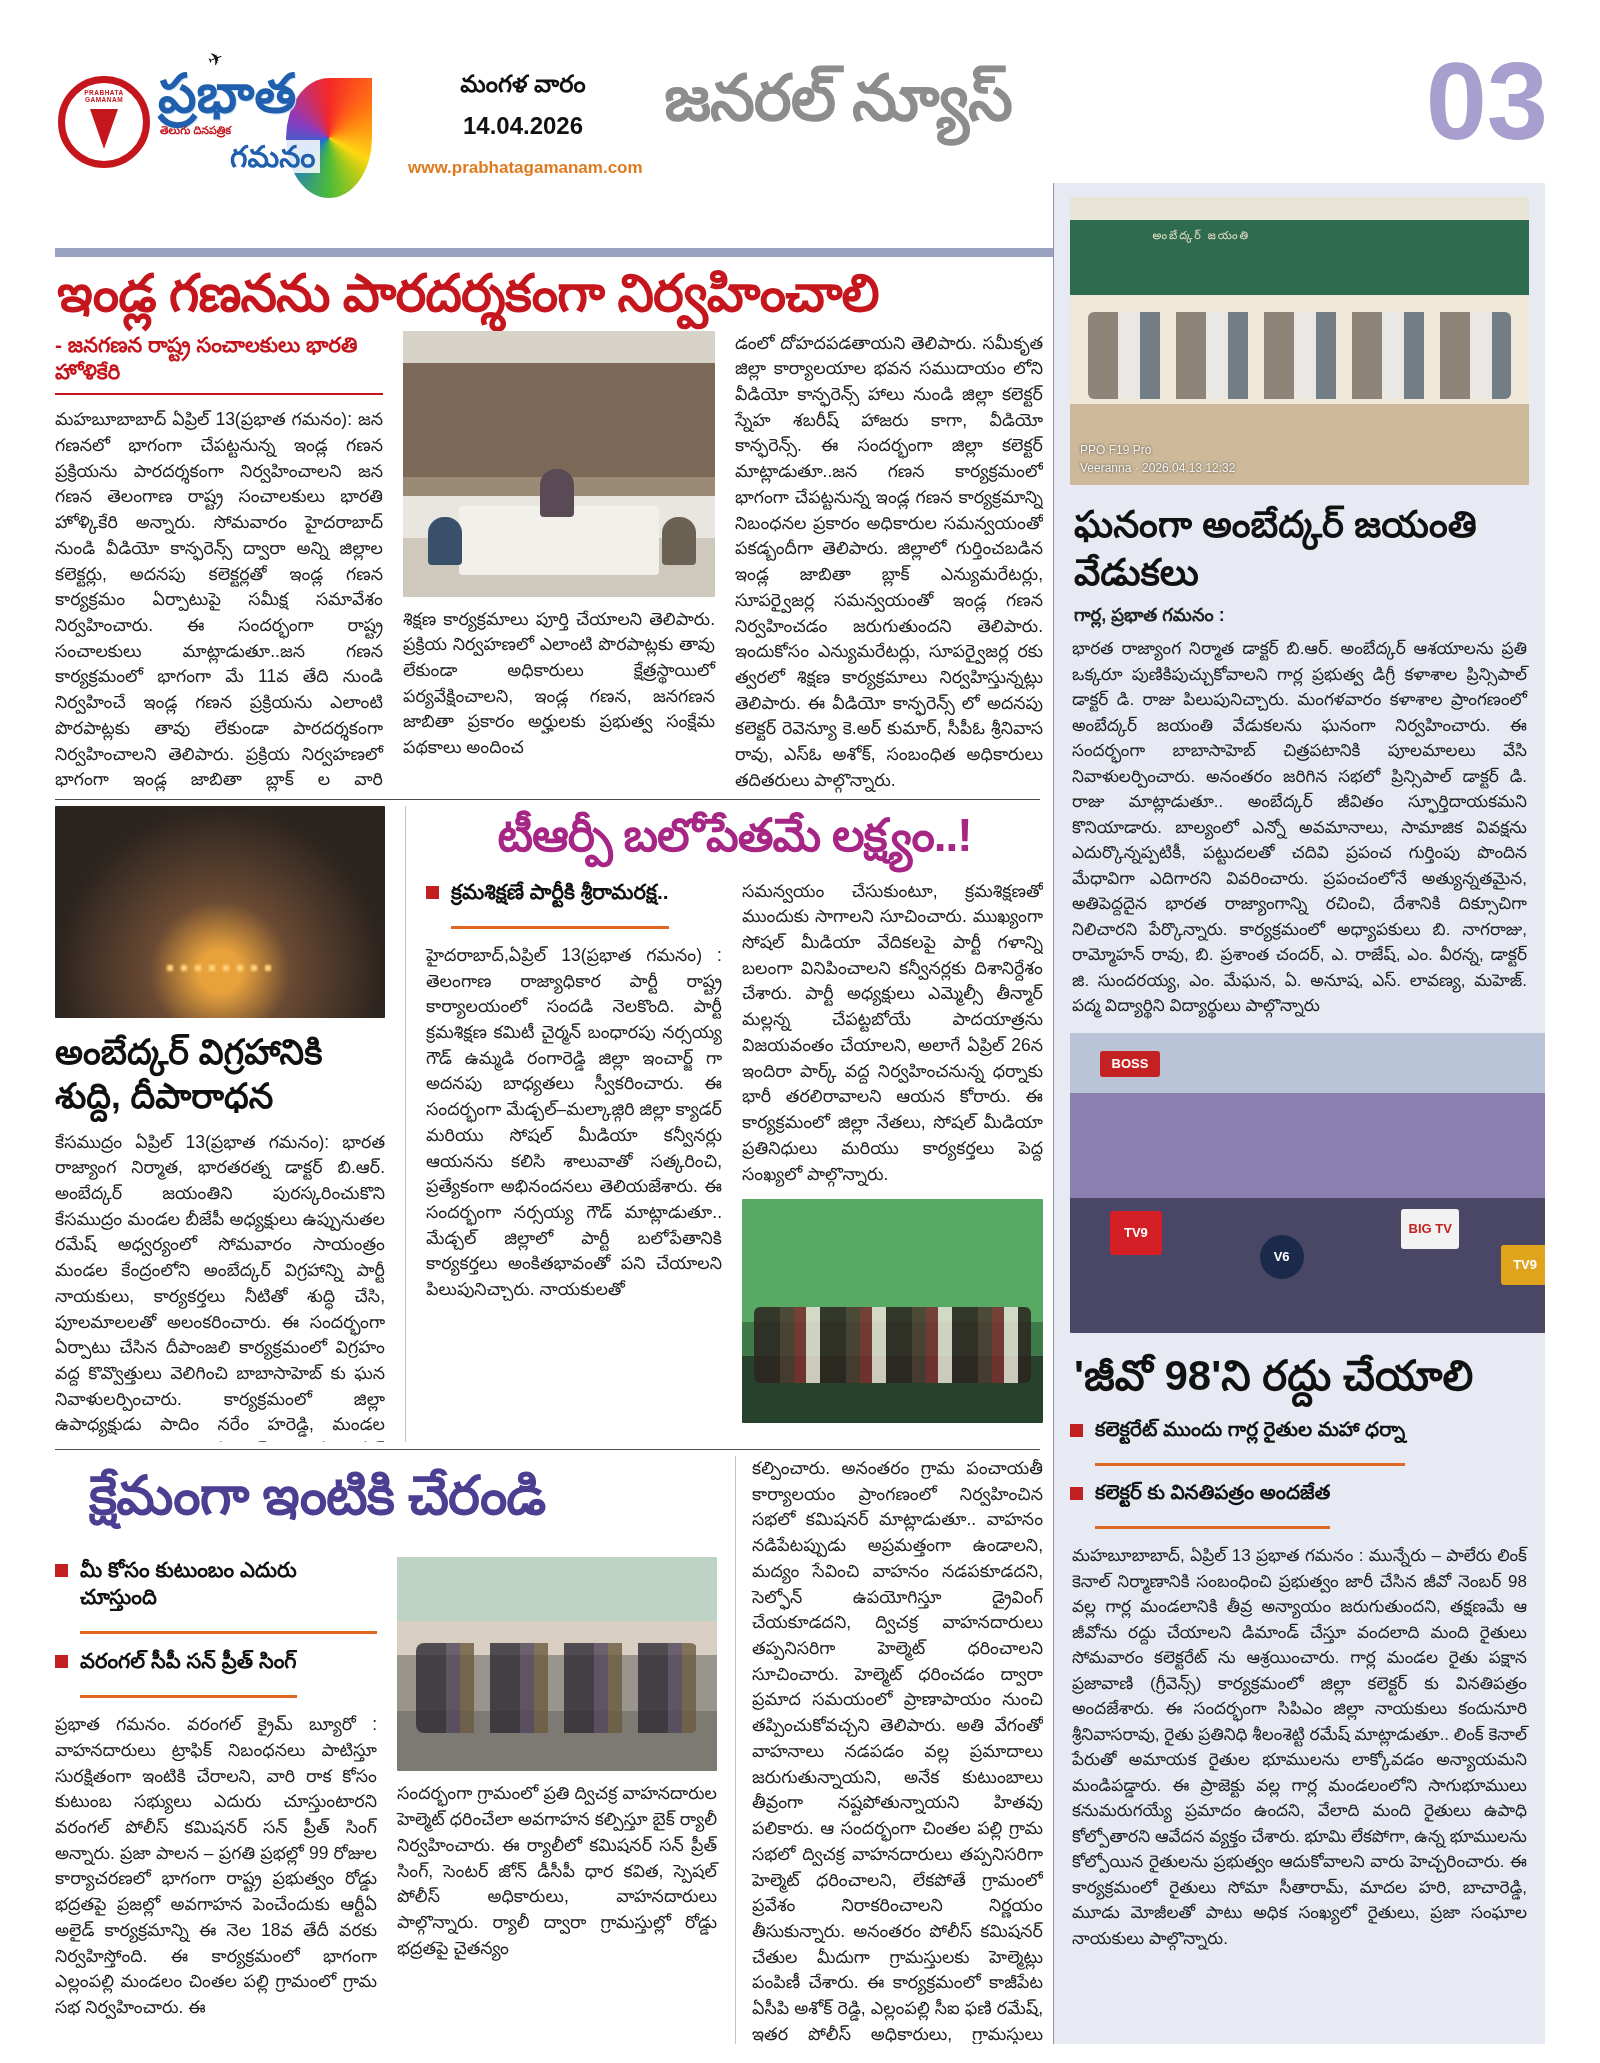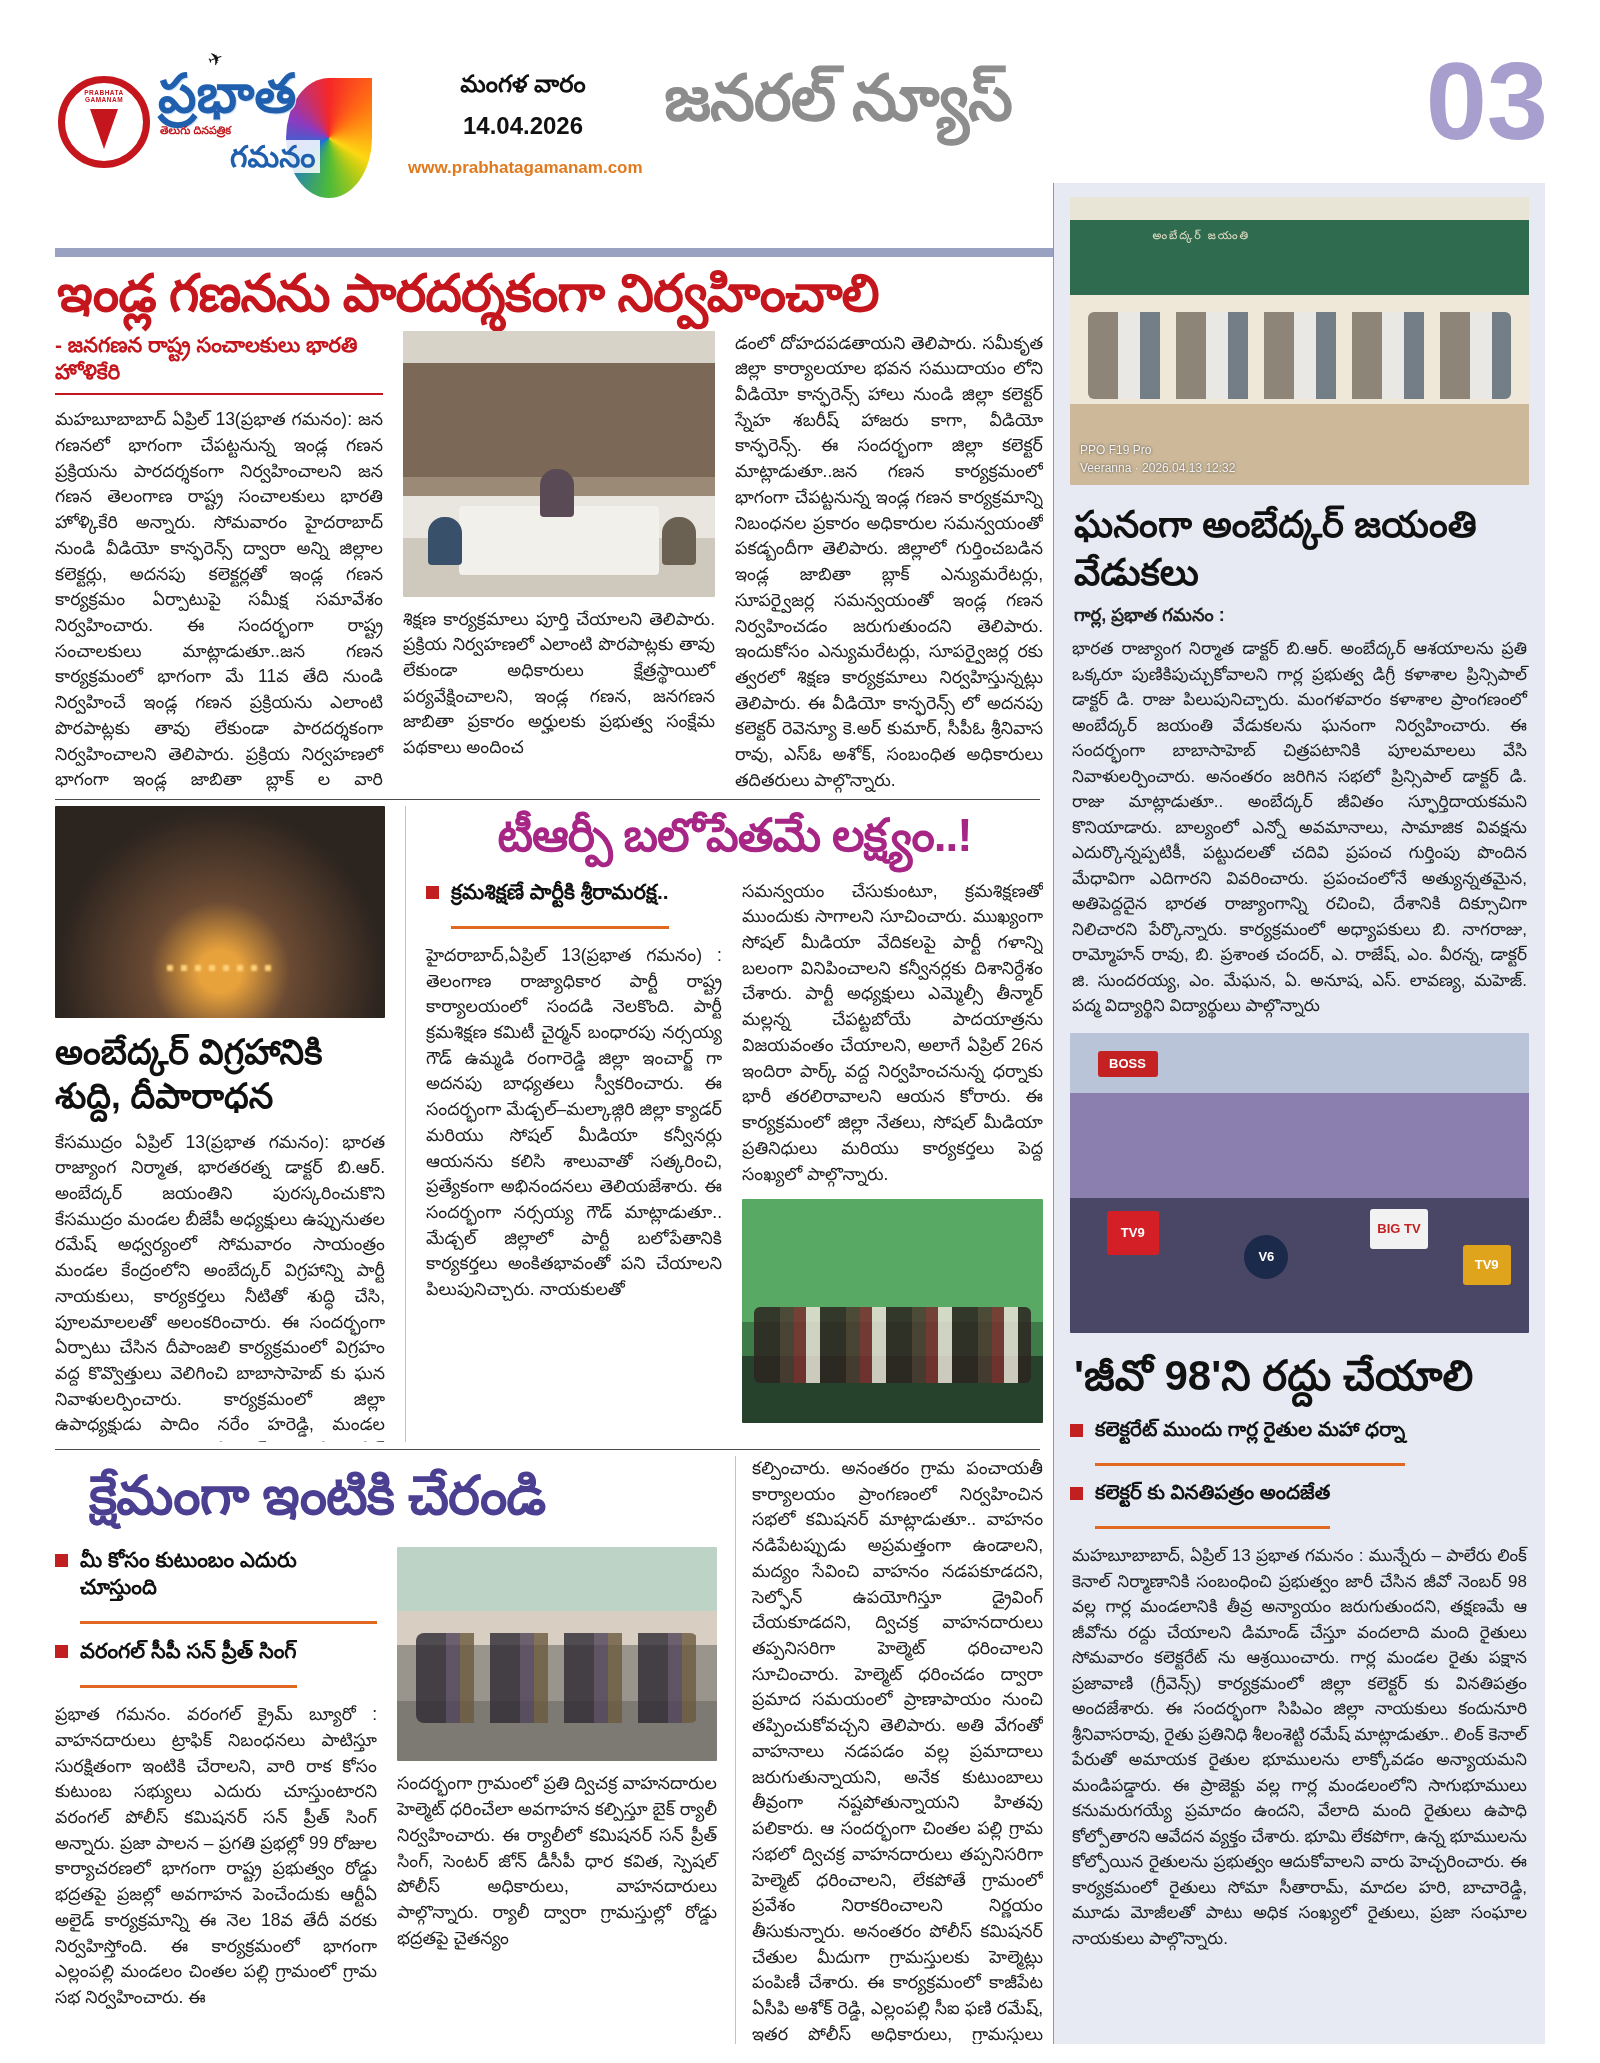--- a/index.html
+++ b/index.html
@@ -66,21 +66,21 @@
   .trs-left{flex:0 0 296px;width:296px;}
   .trs-right{flex:1;}
   .photo-green{height:224px;margin-top:12px;
     background:linear-gradient(180deg,#57a963 0 55%,#3f7a49 55% 70%,#27422c 70% 100%);}
   .photo-green .heads{position:absolute;bottom:18%;left:4%;right:4%;height:34%;
     background:repeating-linear-gradient(90deg,#2c2420 0 26px,#4a3a30 26px 40px,#7a2f2f 40px 52px,#e8e2d6 52px 66px);
     border-radius:6px;opacity:.85;}
   
   .row3{position:absolute;left:55px;top:1456px;width:988px;height:588px;display:flex;gap:18px;overflow:hidden;}
   .sh-left{flex:0 0 662px;width:662px;}
-  .sh-head{font-size:54px;font-weight:bold;color:#4b3f92;line-height:1.1;margin:10px 0 22px 34px;letter-spacing:-1px;}
+  .sh-head{font-size:54px;font-weight:bold;color:#4b3f92;line-height:1.1;margin:10px 0 32px 34px;letter-spacing:-1px;}
   .sh-cols{display:flex;gap:20px;}
   .sh-c1{flex:0 0 322px;width:322px;}
   .sh-c2{flex:1;}
   .photo-rally{height:214px;margin-bottom:10px;
     background:linear-gradient(180deg,#bcd3c6 0 30%,#d8cfc2 30% 46%,#9a958c 46% 72%,#7d7a74 72% 100%);}
   .photo-rally .riders{position:absolute;left:6%;bottom:18%;width:88%;height:42%;
     background:repeating-linear-gradient(90deg,#2e2a33 0 30px,#51445a 30px 44px,#6b5a3e 44px 58px,transparent 58px 74px);
     border-radius:8px;opacity:.8;}
   .sh-c3{flex:1;border-left:1px solid #c2c2cf;padding-left:16px;}
   
@@ -91,21 +91,21 @@
   .photo-classroom .board-text{position:absolute;top:11%;left:18%;font-size:11px;color:#e7e0c8;letter-spacing:2px;}
   .photo-classroom .sitters{position:absolute;top:40%;left:4%;right:4%;height:30%;
     background:repeating-linear-gradient(90deg,#6d6458 0 30px,#e8e8e8 30px 52px,#4a5a6a 52px 72px,transparent 72px 88px);
     border-radius:6px;opacity:.75;}
   .watermark{position:absolute;left:10px;bottom:8px;color:#f3f3f3;font-size:12px;line-height:1.5;
     text-shadow:0 0 3px rgba(0,0,0,.7);}
   .sb-head1{font-size:37px;font-weight:bold;color:#111;line-height:1.3;margin:16px 0 8px 4px;}
   .sb-byline{font-size:18px;font-weight:bold;color:#222;margin:0 0 6px 4px;}
   .sb-body{font-size:17px;line-height:1.5;text-align:justify;color:#1c1c1c;margin:0 2px;}
   .photo-mics{height:300px;margin-top:14px;
-    background:linear-gradient(180deg,#b9c4d8 0 20%,#8a7fae 20% 55%,#4a4666 55% 100%);}
+    background:linear-gradient(180deg,#b9c4d8 0 20%,#8a7fae 20% 55%,#4a4666 55% 100%);padding-left:40px;}
   .mic-flag{position:absolute;font-weight:bold;text-align:center;border-radius:3px;font-size:13px;
     display:flex;align-items:center;justify-content:center;}
   .sb-head2{font-size:42px;font-weight:bold;color:#111;line-height:1.2;margin:18px 0 16px 4px;}
   .sb-bullets .bullet .bl-text{font-size:20px;}
 </style>
 </head>
 <body>
 
 <div class="page">
 

